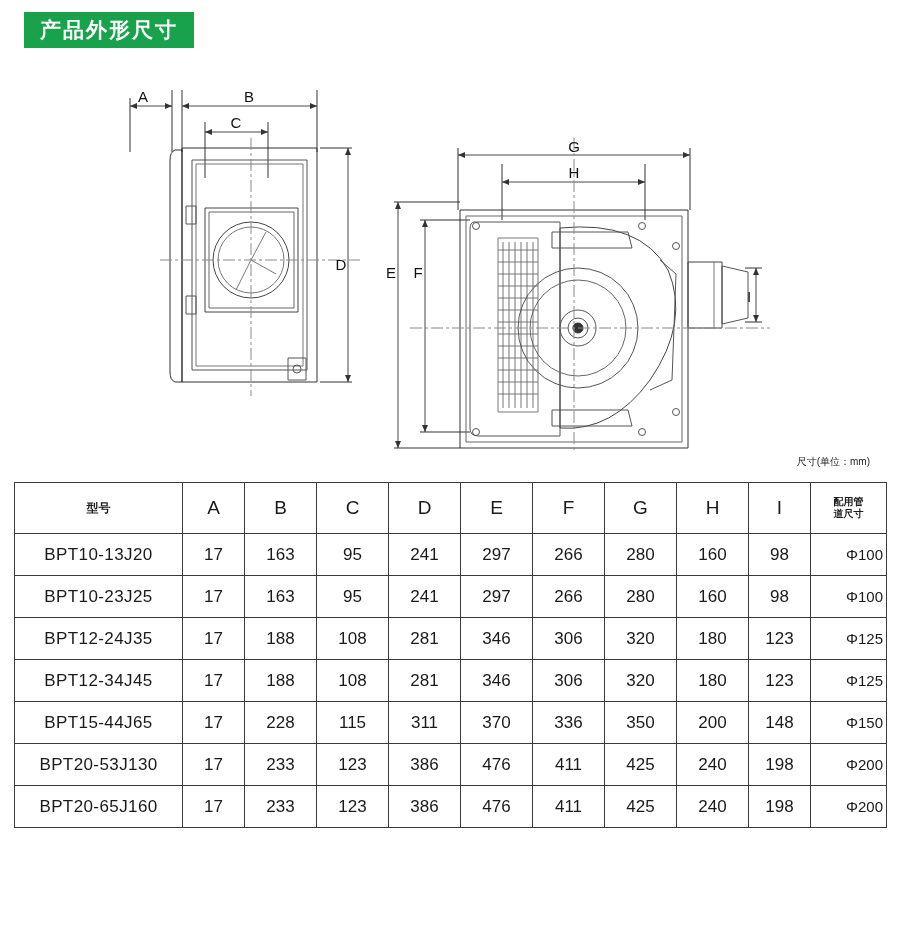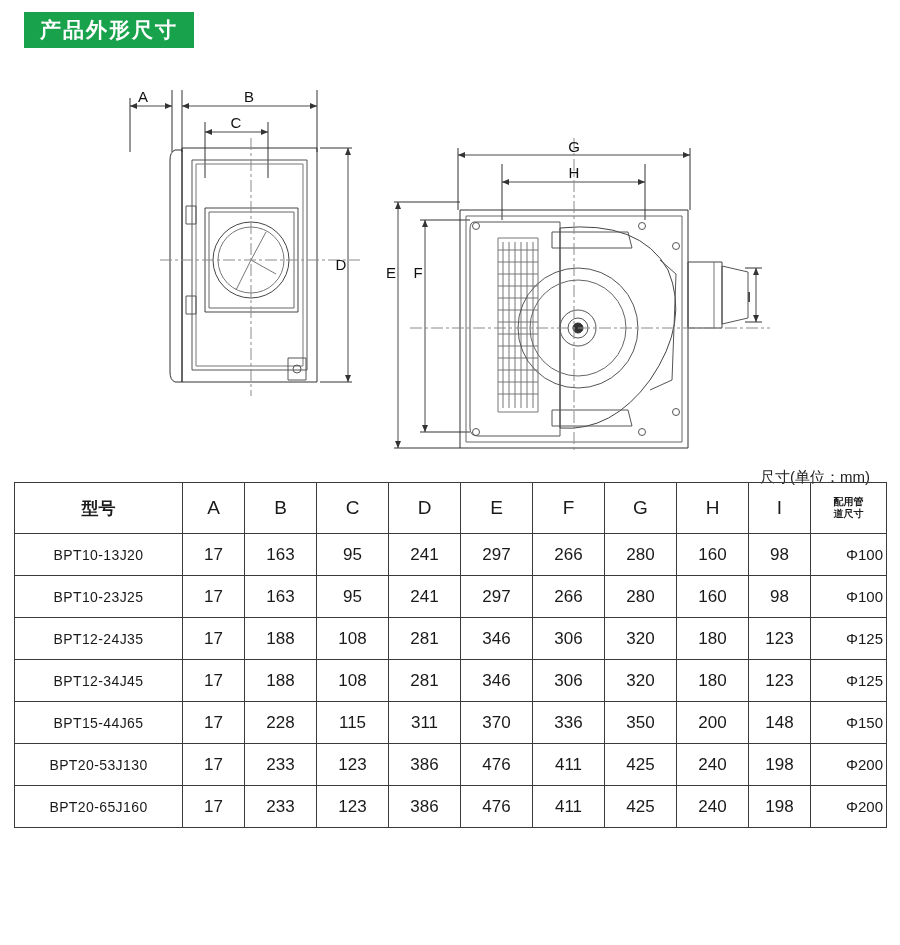--- a/index.html
+++ b/index.html
@@ -37,22 +37,22 @@
     top: 60px;
     width: 900px;
     height: 390px;
   }
   .drawing svg { display: block; }
 
   
   .unit-note {
     position: absolute;
     right: 30px;
-    top: 468px;
-    font-size: 15px;
+    top: 455px;
+    font-size: 10px;
     color: #222;
     text-align: center;
   }
 
   
   .table-wrap {
     position: absolute;
     left: 14px;
     top: 482px;
     width: 872px;
@@ -71,33 +71,33 @@
     padding: 0;
     height: 41px;
     vertical-align: middle;
   }
   table.spec thead th {
     height: 50px;
     font-weight: bold;
     font-size: 17px;
   }
   table.spec thead th.model-head {
-    font-size: 17px;
+    font-size: 12px;
   }
   table.spec thead th.letter {
     font-size: 19px;
     font-weight: normal;
   }
   table.spec thead th.duct {
     font-size: 10px;
     font-weight: bold;
     line-height: 1.25;
   }
   table.spec td.model {
-    font-size: 14px;
+    font-size: 17px;
     letter-spacing: 0.4px;
     margin-left: 16px;
   }
   table.spec td.num {
     font-size: 17px;
   }
   table.spec td.duct-val {
     font-size: 15px;
     padding-left: 32px;
   }

